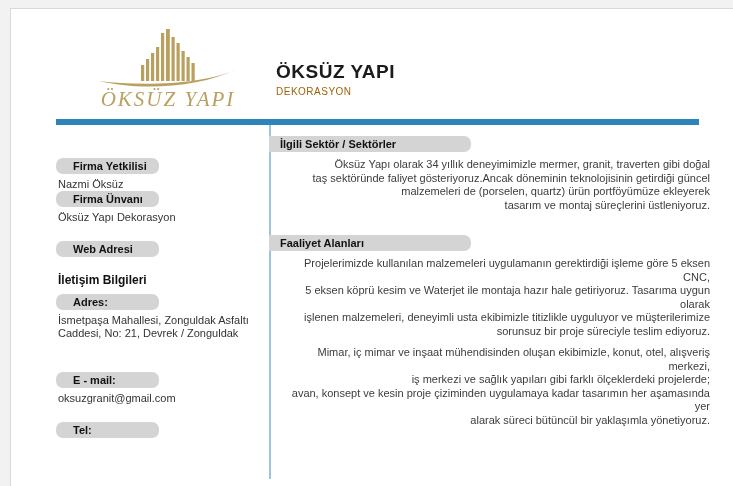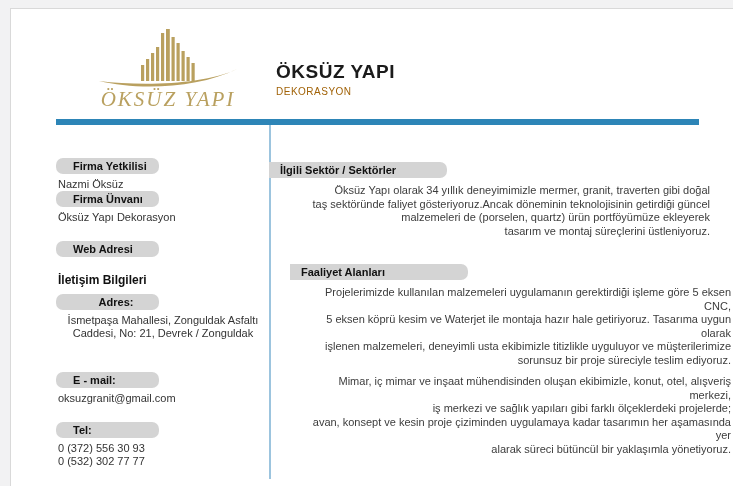--- a/index.html
+++ b/index.html
@@ -37,30 +37,30 @@
     white-space:nowrap;
   }
   
   .left-col{position:absolute;left:45px;top:128px;width:212px;}
   .fgroup .value{
     font-size:11px;color:#333;margin:4px 0 0 2px;line-height:13px;
     white-space:pre-line;
   }
   .g2{margin-top:21px;} .g3{margin-top:17px;}
   .contact-heading{font-size:12px;font-weight:bold;color:#111;margin:16px 16px 0 2px;}
-  .g4{margin-top:7px;text-align:center;} .g5{margin-top:32px;} .g6{margin-top:17px;}
+  .g4{margin-top:7px;} .g5{margin-top:32px;} .g6{margin-top:17px;}
 
   
   .right-col{position:absolute;left:258px;top:127px;width:445px;}
-  .right-col .pill{width:178px;padding-left:11px;border-radius:0 7px 7px 0;margin-top:26px;}
+  .right-col .pill{width:202px;padding-left:11px;border-radius:0 7px 7px 0;}
   .para{
     font-size:11px;color:#3c3c3c;line-height:13.5px;
     margin:6px 0 0 11px;width:430px;white-space:pre-line;text-align:right;
   }
-  .sec2{margin-top:23px;padding-left:21px;}
+  .sec2{margin-top:23px;}
   .para + .para{margin-top:8px;}
 </style>
 </head>
 <body>
 
 <div class="card">
 
   <div class="logo">
     <svg width="150" height="62" viewBox="0 0 150 62">
       <g fill="#b9a05f">
@@ -113,22 +113,20 @@
 Caddesi, No: 21, Devrek / Zonguldak</div>
     </div>
 
     <div class="fgroup g5">
       <div class="pill">E - mail:</div>
       <div class="value">oksuzgranit@gmail.com</div>
     </div>
 
     <div class="fgroup g6">
       <div class="pill">Tel:</div>
-      <div class="value">0 (372) 556 30 93
-0 (532) 302 77 77</div>
     </div>
 
   </div>
 
   <div class="right-col">
 
     <div class="section sec1">
       <div class="pill">İlgili Sektör / Sektörler</div>
       <p class="para">Öksüz Yapı olarak 34 yıllık deneyimimizle mermer, granit, traverten gibi doğal
 taş sektöründe faliyet gösteriyoruz.Ancak döneminin teknolojisinin getirdiği güncel

